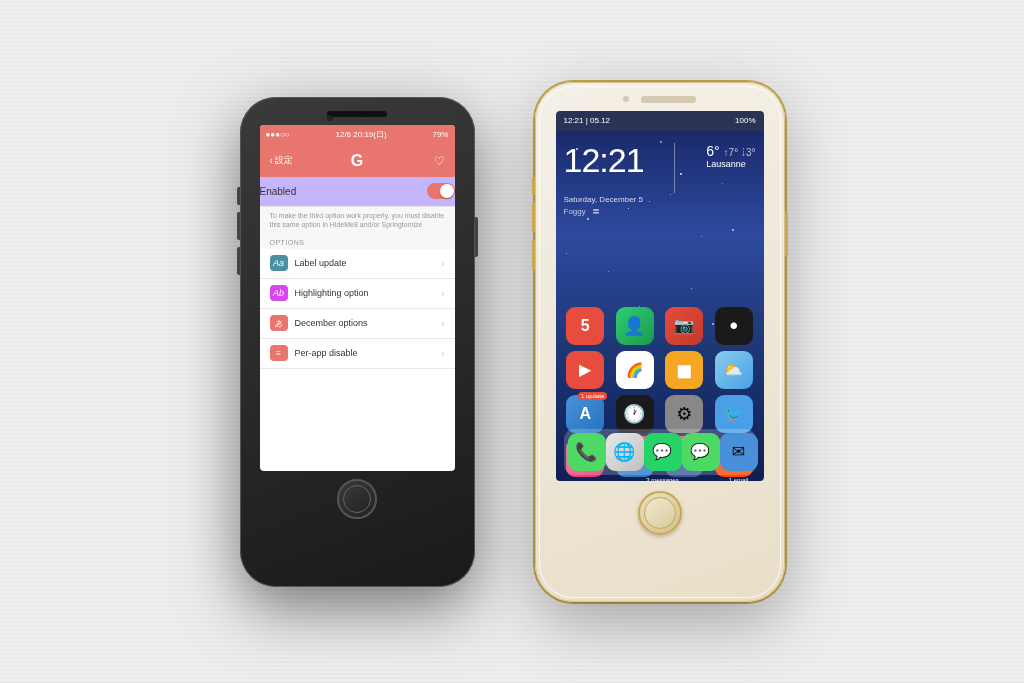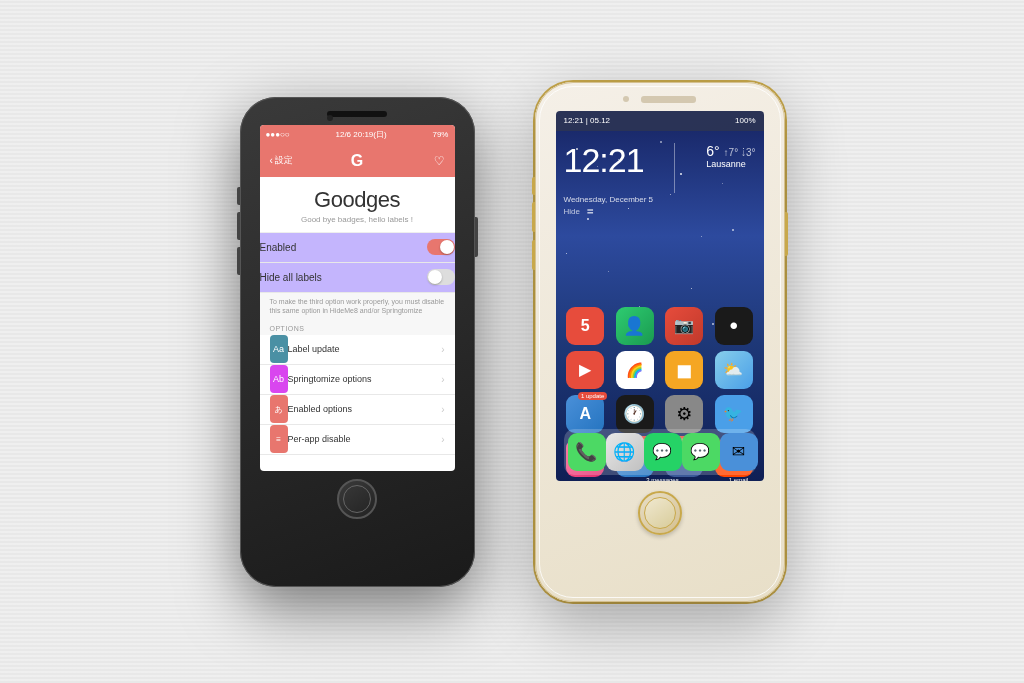--- a/index.html
+++ b/index.html
@@ -222,28 +222,30 @@
       display: flex;
       align-items: center;
       padding: 0 10px;
       height: 30px;
       border-bottom: 1px solid #e8e8e8;
       font-size: 9px;
       color: #333;
     }
     .option-icon {
       width: 18px;
-      height: 28px;
+      height: 16px;
       border-radius: 4px;
+      margin-right: 7px;
       display: flex;
       align-items: center;
       justify-content: center;
       font-size: 9px;
       color: white;
       flex-shrink: 0;
+      font-style: italic;
     }
     .option-chevron {
       margin-left: auto;
       color: #ccc;
       font-size: 10px;
     }
 
     
     .phone-white {
       width: 250px;
@@ -520,55 +522,45 @@
 
     <div class="screen-nav-bar">
       <div class="nav-back">
         <span class="nav-back-chevron">‹</span>
         <span>設定</span>
       </div>
       <div class="nav-title-g">G</div>
       <div class="nav-heart">♡</div>
     </div>
 
-    <div class="app-header">
-      <div class="app-title">Goodges</div>
-      <div class="app-subtitle">Good bye badges, hello labels !</div>
-    </div>
 
     <div class="settings-row">
       <span>Enabled</span>
       <div class="toggle toggle-on">
         <div class="toggle-knob"></div>
       </div>
     </div>
-    <div class="settings-row">
-      <span>Hide all labels</span>
-      <div class="toggle toggle-off">
-        <div class="toggle-knob"></div>
-      </div>
-    </div>
 
     <div class="warning-text">To make the third option work properly, you must disable this same option in HideMe8 and/or Springtomize</div>
 
     <div class="section-header">OPTIONS</div>
 
     <div class="option-row">
       <div class="option-icon" style="background:#4a90a4;">Aa</div>
       <span>Label update</span>
       <span class="option-chevron">›</span>
     </div>
     <div class="option-row">
       <div class="option-icon" style="background:#d946ef;">Ab</div>
-      <span>Springtomize options</span>
+      <span>Highlighting option</span>
       <span class="option-chevron">›</span>
     </div>
     <div class="option-row">
       <div class="option-icon" style="background:#e8766e; font-size:8px;">あ</div>
-      <span>Enabled options</span>
+      <span>December options</span>
       <span class="option-chevron">›</span>
     </div>
     <div class="option-row">
       <div class="option-icon" style="background:#e8766e; font-size:8px;">≡</div>
       <span>Per-app disable</span>
       <span class="option-chevron">›</span>
     </div>
 
   </div>
 
@@ -624,23 +616,23 @@
         </div>
         <div class="ws-time-divider"></div>
         <div class="ws-weather-section">
           <div style="display:flex;align-items:baseline;gap:4px;">
             <span class="ws-temp">6°</span>
             <span class="ws-temp-range">↑7° ↓3°</span>
           </div>
           <span class="ws-city">Lausanne</span>
         </div>
       </div>
-      <div class="ws-date">Wednesday, December 5</div>
+      <div class="ws-date">Saturday, December 5</div>
       <div class="ws-weather-desc">
-        <span>Hide</span>
+        <span>Foggy</span>
         <span style="margin-left:4px;">〓</span>
       </div>
 
       <div class="ws-icons-grid">
 
         <div class="ws-icon-wrap">
           <div class="ws-app-icon" style="background:#e74c3c;">
             <span style="color:white;font-size:16px;font-weight:bold;">5</span>
           </div>
         </div>

